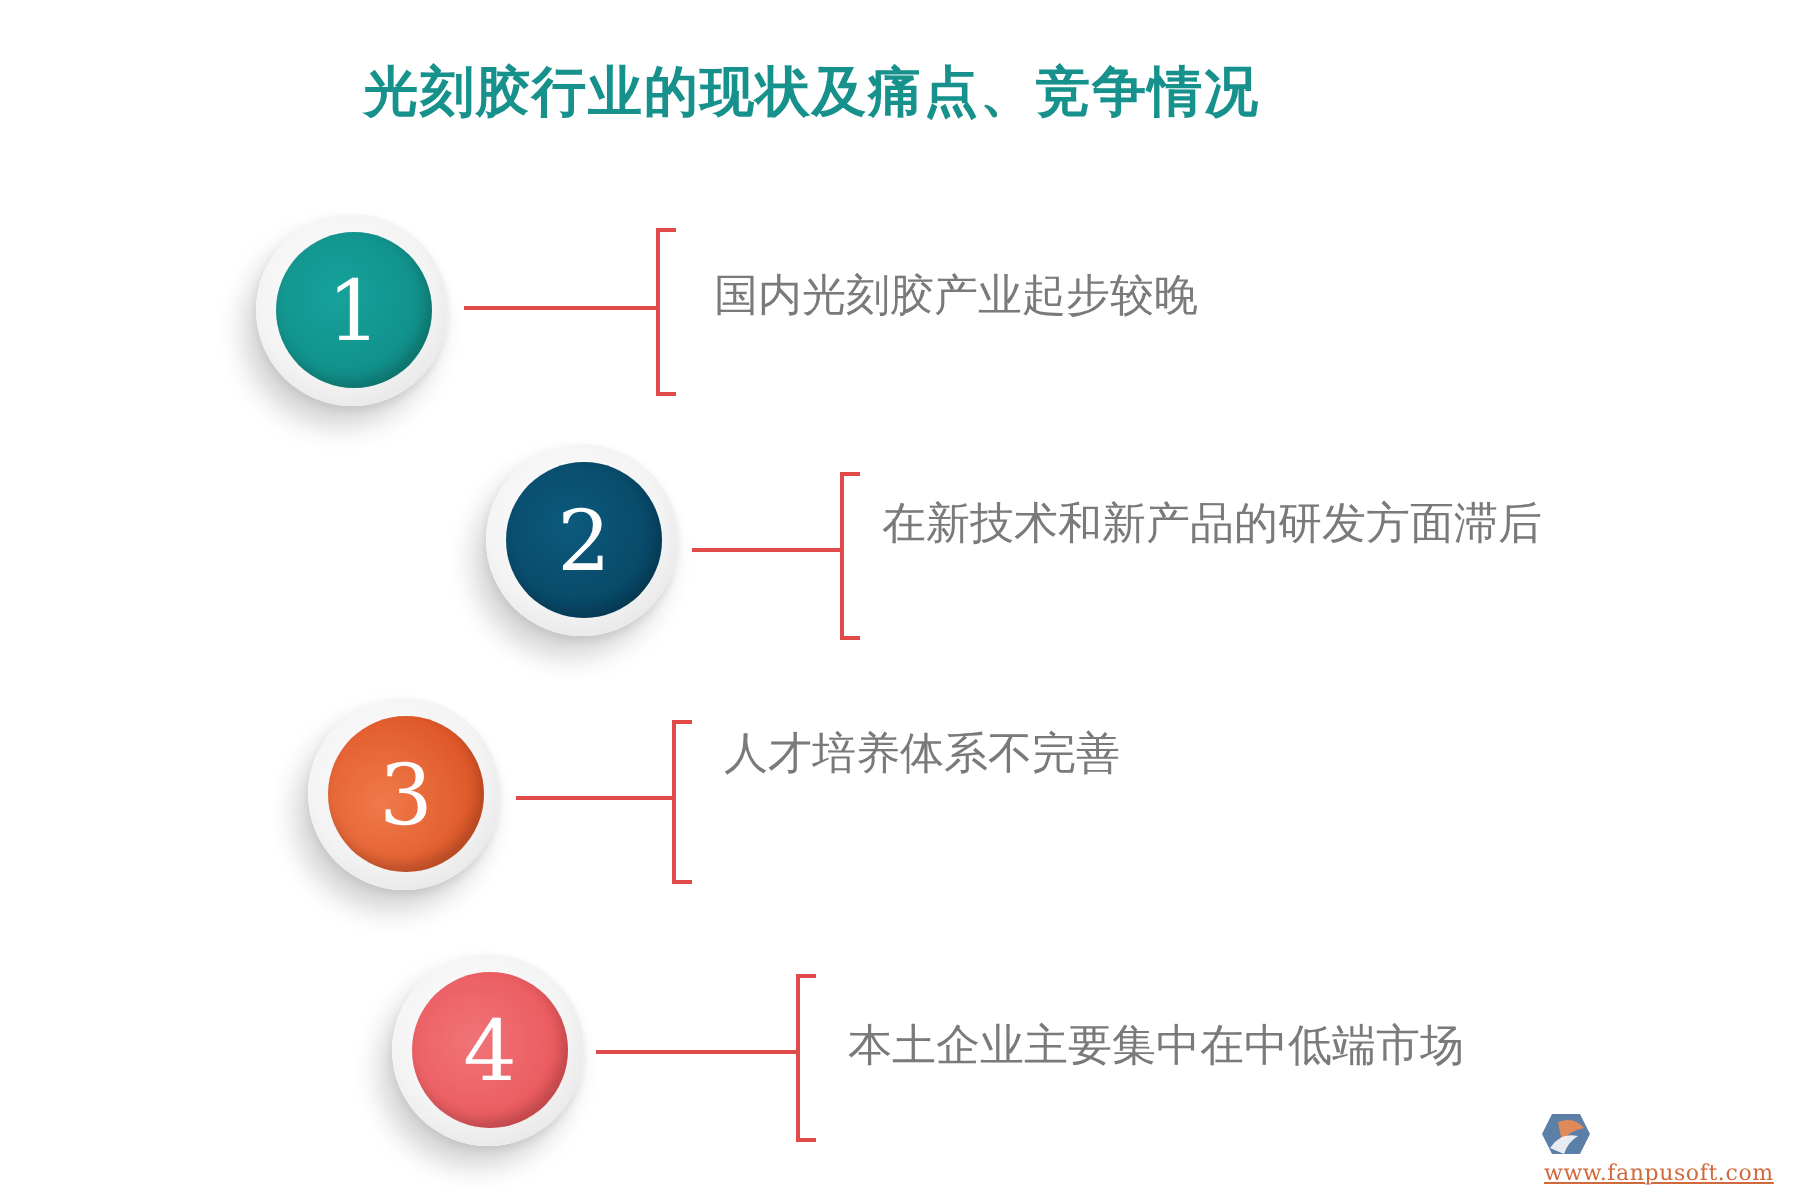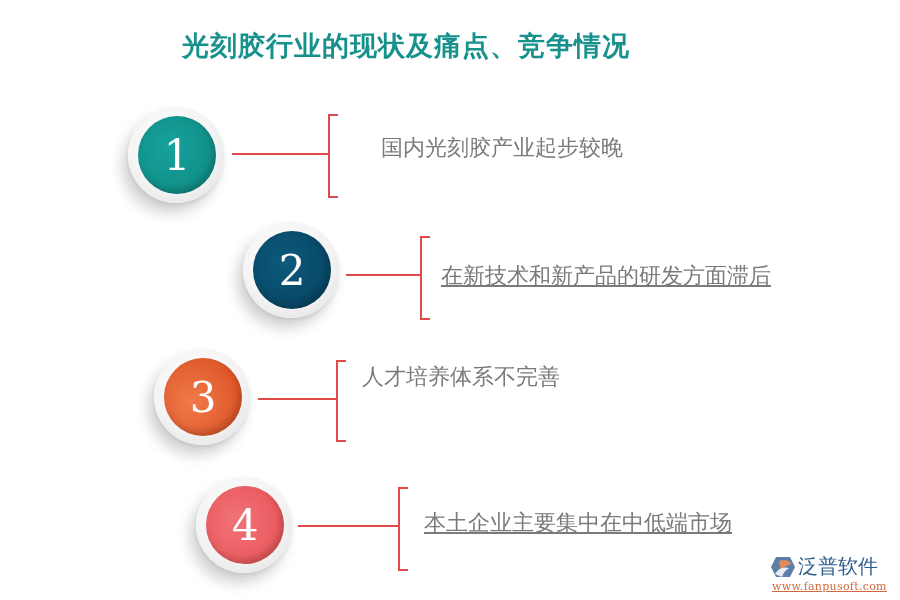--- a/index.html
+++ b/index.html
@@ -51,51 +51,50 @@
 <body>
 
 <div class="title">光刻胶行业的现状及痛点、竞争情况</div>
 
 <div class="item">
   <div class="bubble-outer" style="left:128px; top:107px;">
     <div class="bubble-inner" style="background: radial-gradient(circle at 40% 40%, #16a29c, #0f8680);">1</div>
   </div>
   <div class="connector" style="left:232px; top:153px; width:96px;"></div>
   <div class="bracket" style="left:328px; top:114px; height:80px;"></div>
-  <div class="item-text" style="left:357px; top:133px;margin-left:24px;">国内光刻胶产业起步较晚</div>
+  <div class="item-text" style="left:357px; top:133px;">国内光刻胶产业起步较晚</div>
 </div>
 
 <div class="item">
   <div class="bubble-outer" style="left:243px; top:222px;">
     <div class="bubble-inner" style="background: radial-gradient(circle at 40% 40%, #0c5a7d, #063f5c);">2</div>
   </div>
   <div class="connector" style="left:346px; top:274px; width:74px;"></div>
   <div class="bracket" style="left:420px; top:236px; height:80px;"></div>
-  <div class="item-text" style="left:441px; top:261px;text-decoration:underline;">在新技术和新产品的研发方面滞后</div>
+  <div class="item-text" style="left:441px; top:247px;">在新技术和新产品的研发方面滞后</div>
 </div>
 
 <div class="item">
   <div class="bubble-outer" style="left:154px; top:349px;">
     <div class="bubble-inner" style="background: radial-gradient(circle at 35% 55%, #f07a4a, #d84a1c);">3</div>
   </div>
   <div class="connector" style="left:258px; top:398px; width:78px;"></div>
   <div class="bracket" style="left:336px; top:360px; height:78px;"></div>
   <div class="item-text" style="left:362px; top:362px;">人才培养体系不完善</div>
 </div>
 
 <div class="item">
   <div class="bubble-outer" style="left:196px; top:477px;">
     <div class="bubble-inner" style="background: radial-gradient(circle at 40% 45%, #f07478, #e84e52);">4</div>
   </div>
   <div class="connector" style="left:298px; top:525px; width:100px;"></div>
   <div class="bracket" style="left:398px; top:487px; height:80px;"></div>
-  <div class="item-text" style="left:424px; top:508px;text-decoration:underline;">本土企业主要集中在中低端市场</div>
+  <div class="item-text" style="left:424px; top:508px;">本土企业主要集中在中低端市场</div>
 </div>
 
 <div class="logo">
   <svg class="logo-mark" viewBox="0 0 26 22">
     <path d="M6 1 L20 1 L25 11 L20 21 L6 21 L1 11 Z" fill="#5b7fa6"></path>
     <path d="M9 5 Q17 2 22 8 Q15 9 11 15 Z" fill="#e08a5a"></path>
     <path d="M5 18 Q10 10 19 12 Q14 15 12 21 Z" fill="#ffffff" opacity="0.85"></path>
   </svg>
-  <div class="logo-name">泛普软件</div>
   <div class="logo-url">www.fanpusoft.com</div>
 </div>
 
 </body></html>

